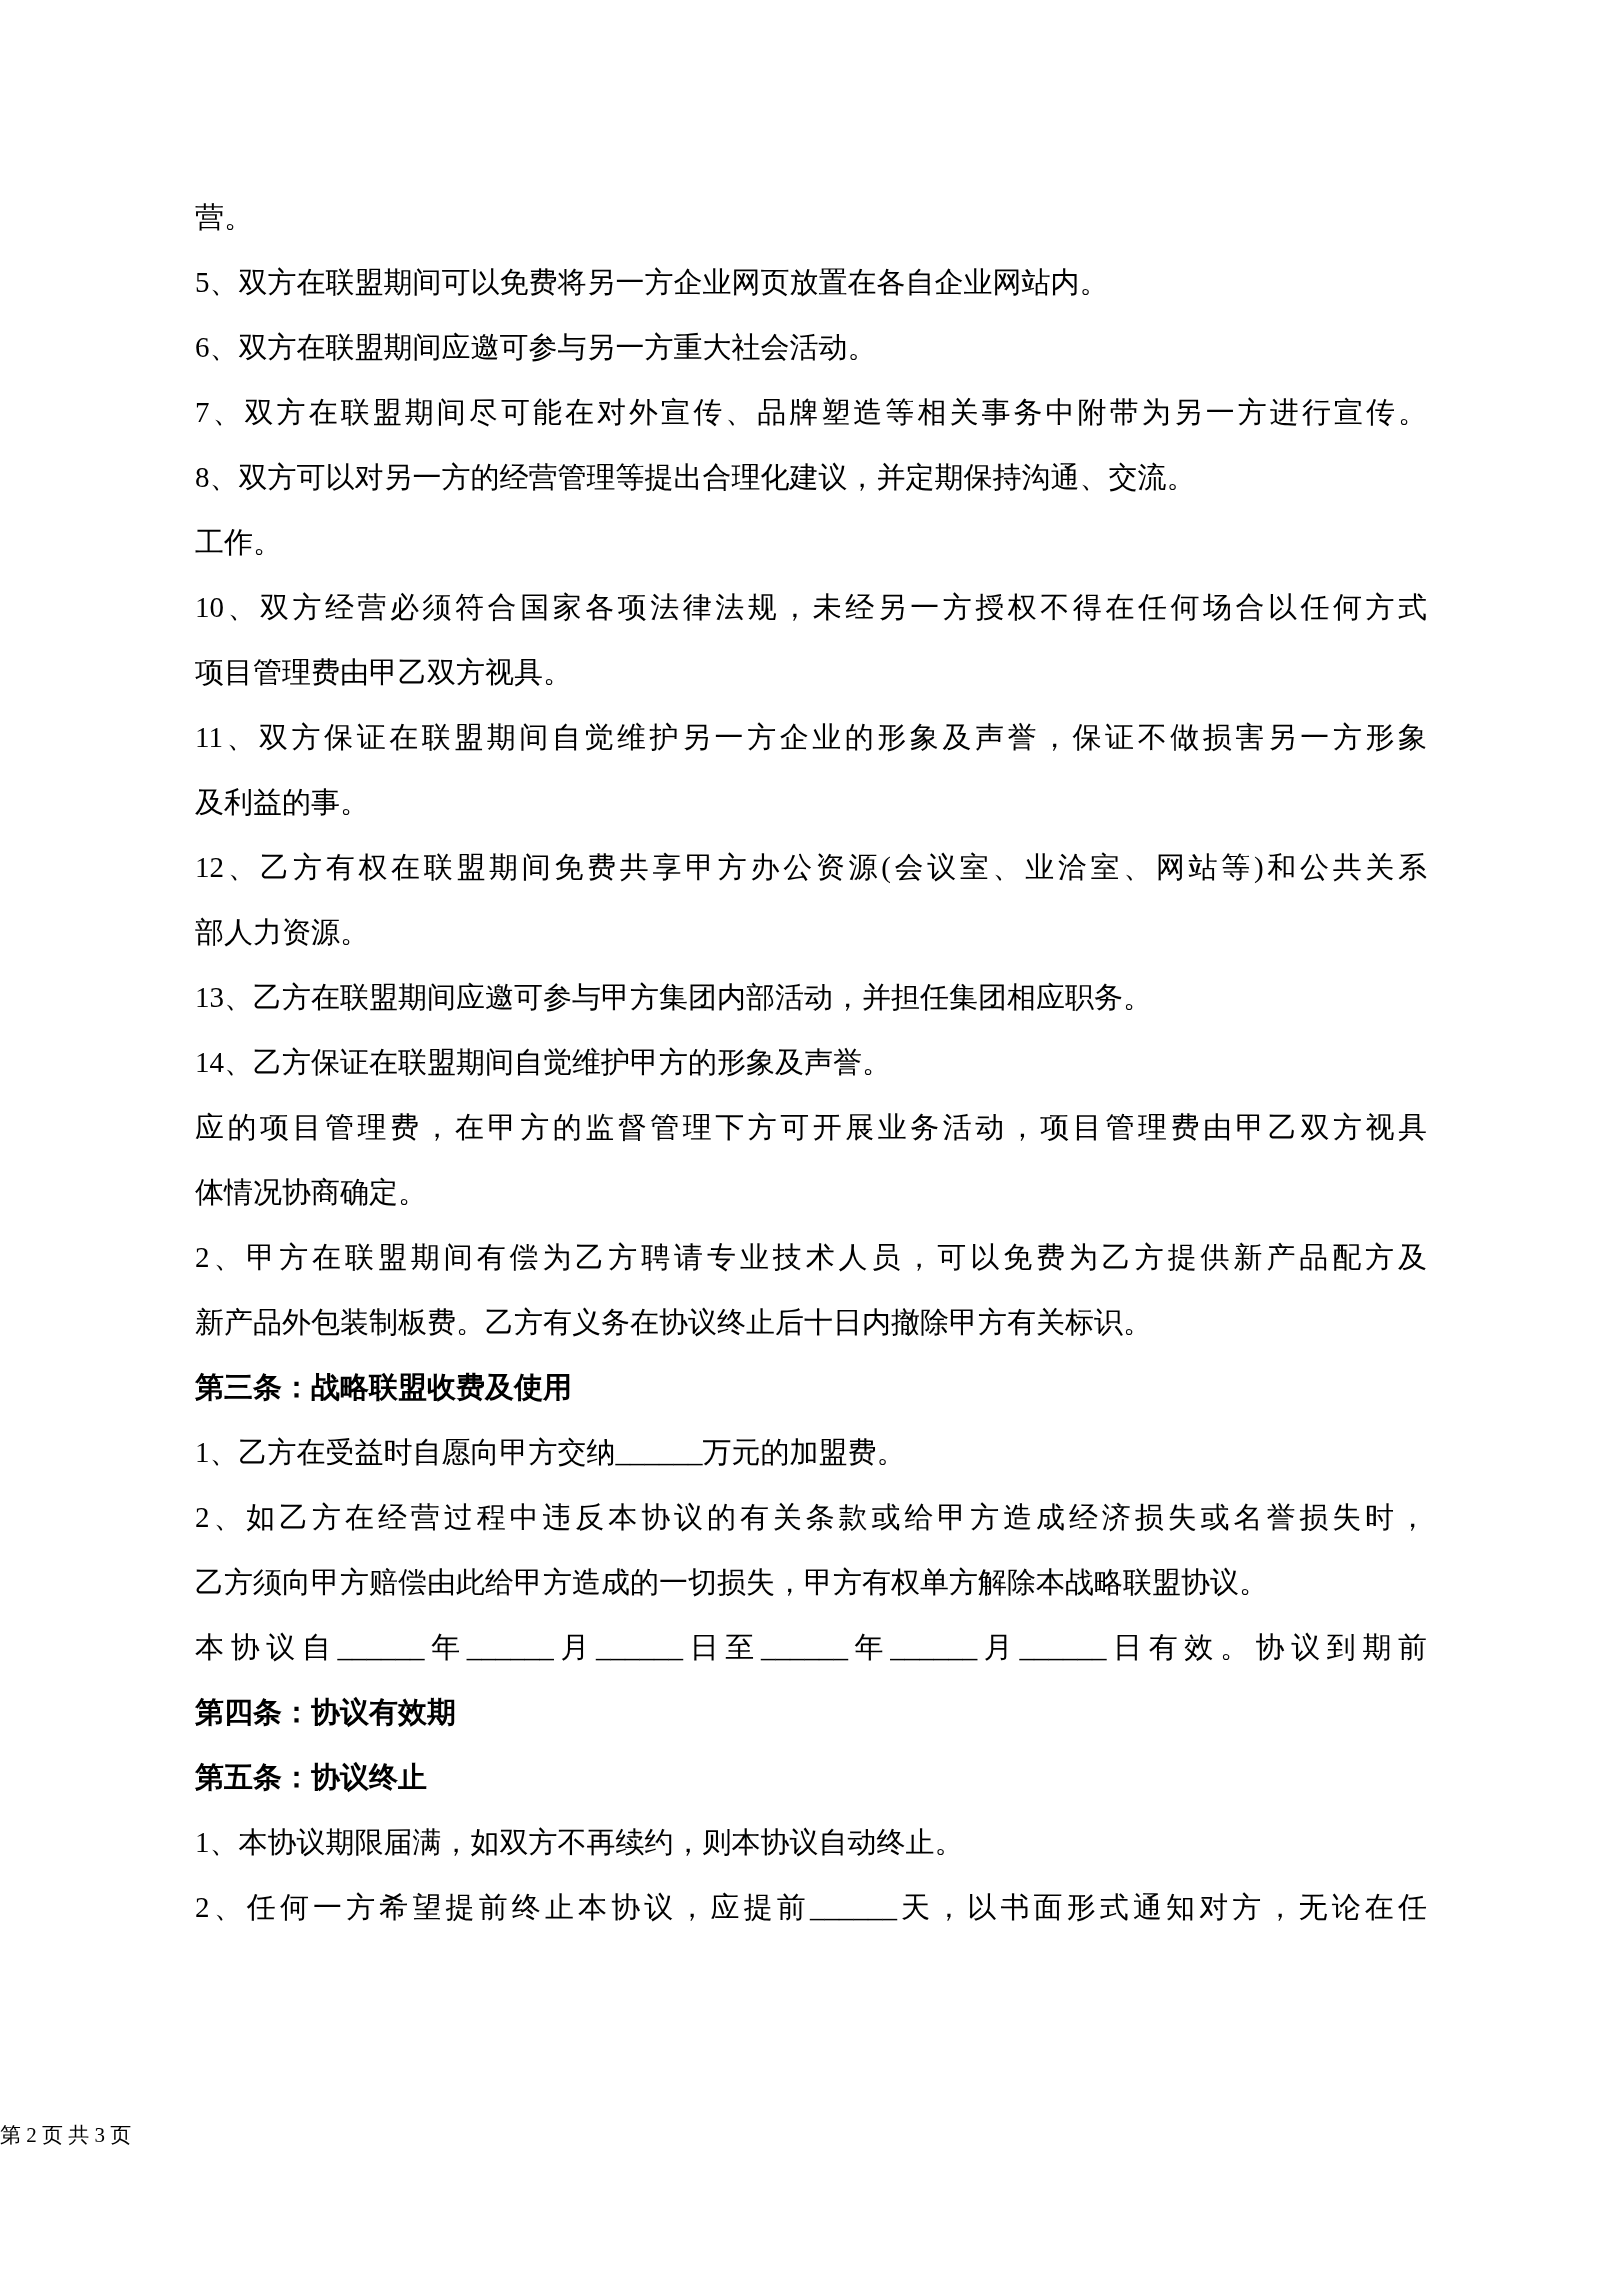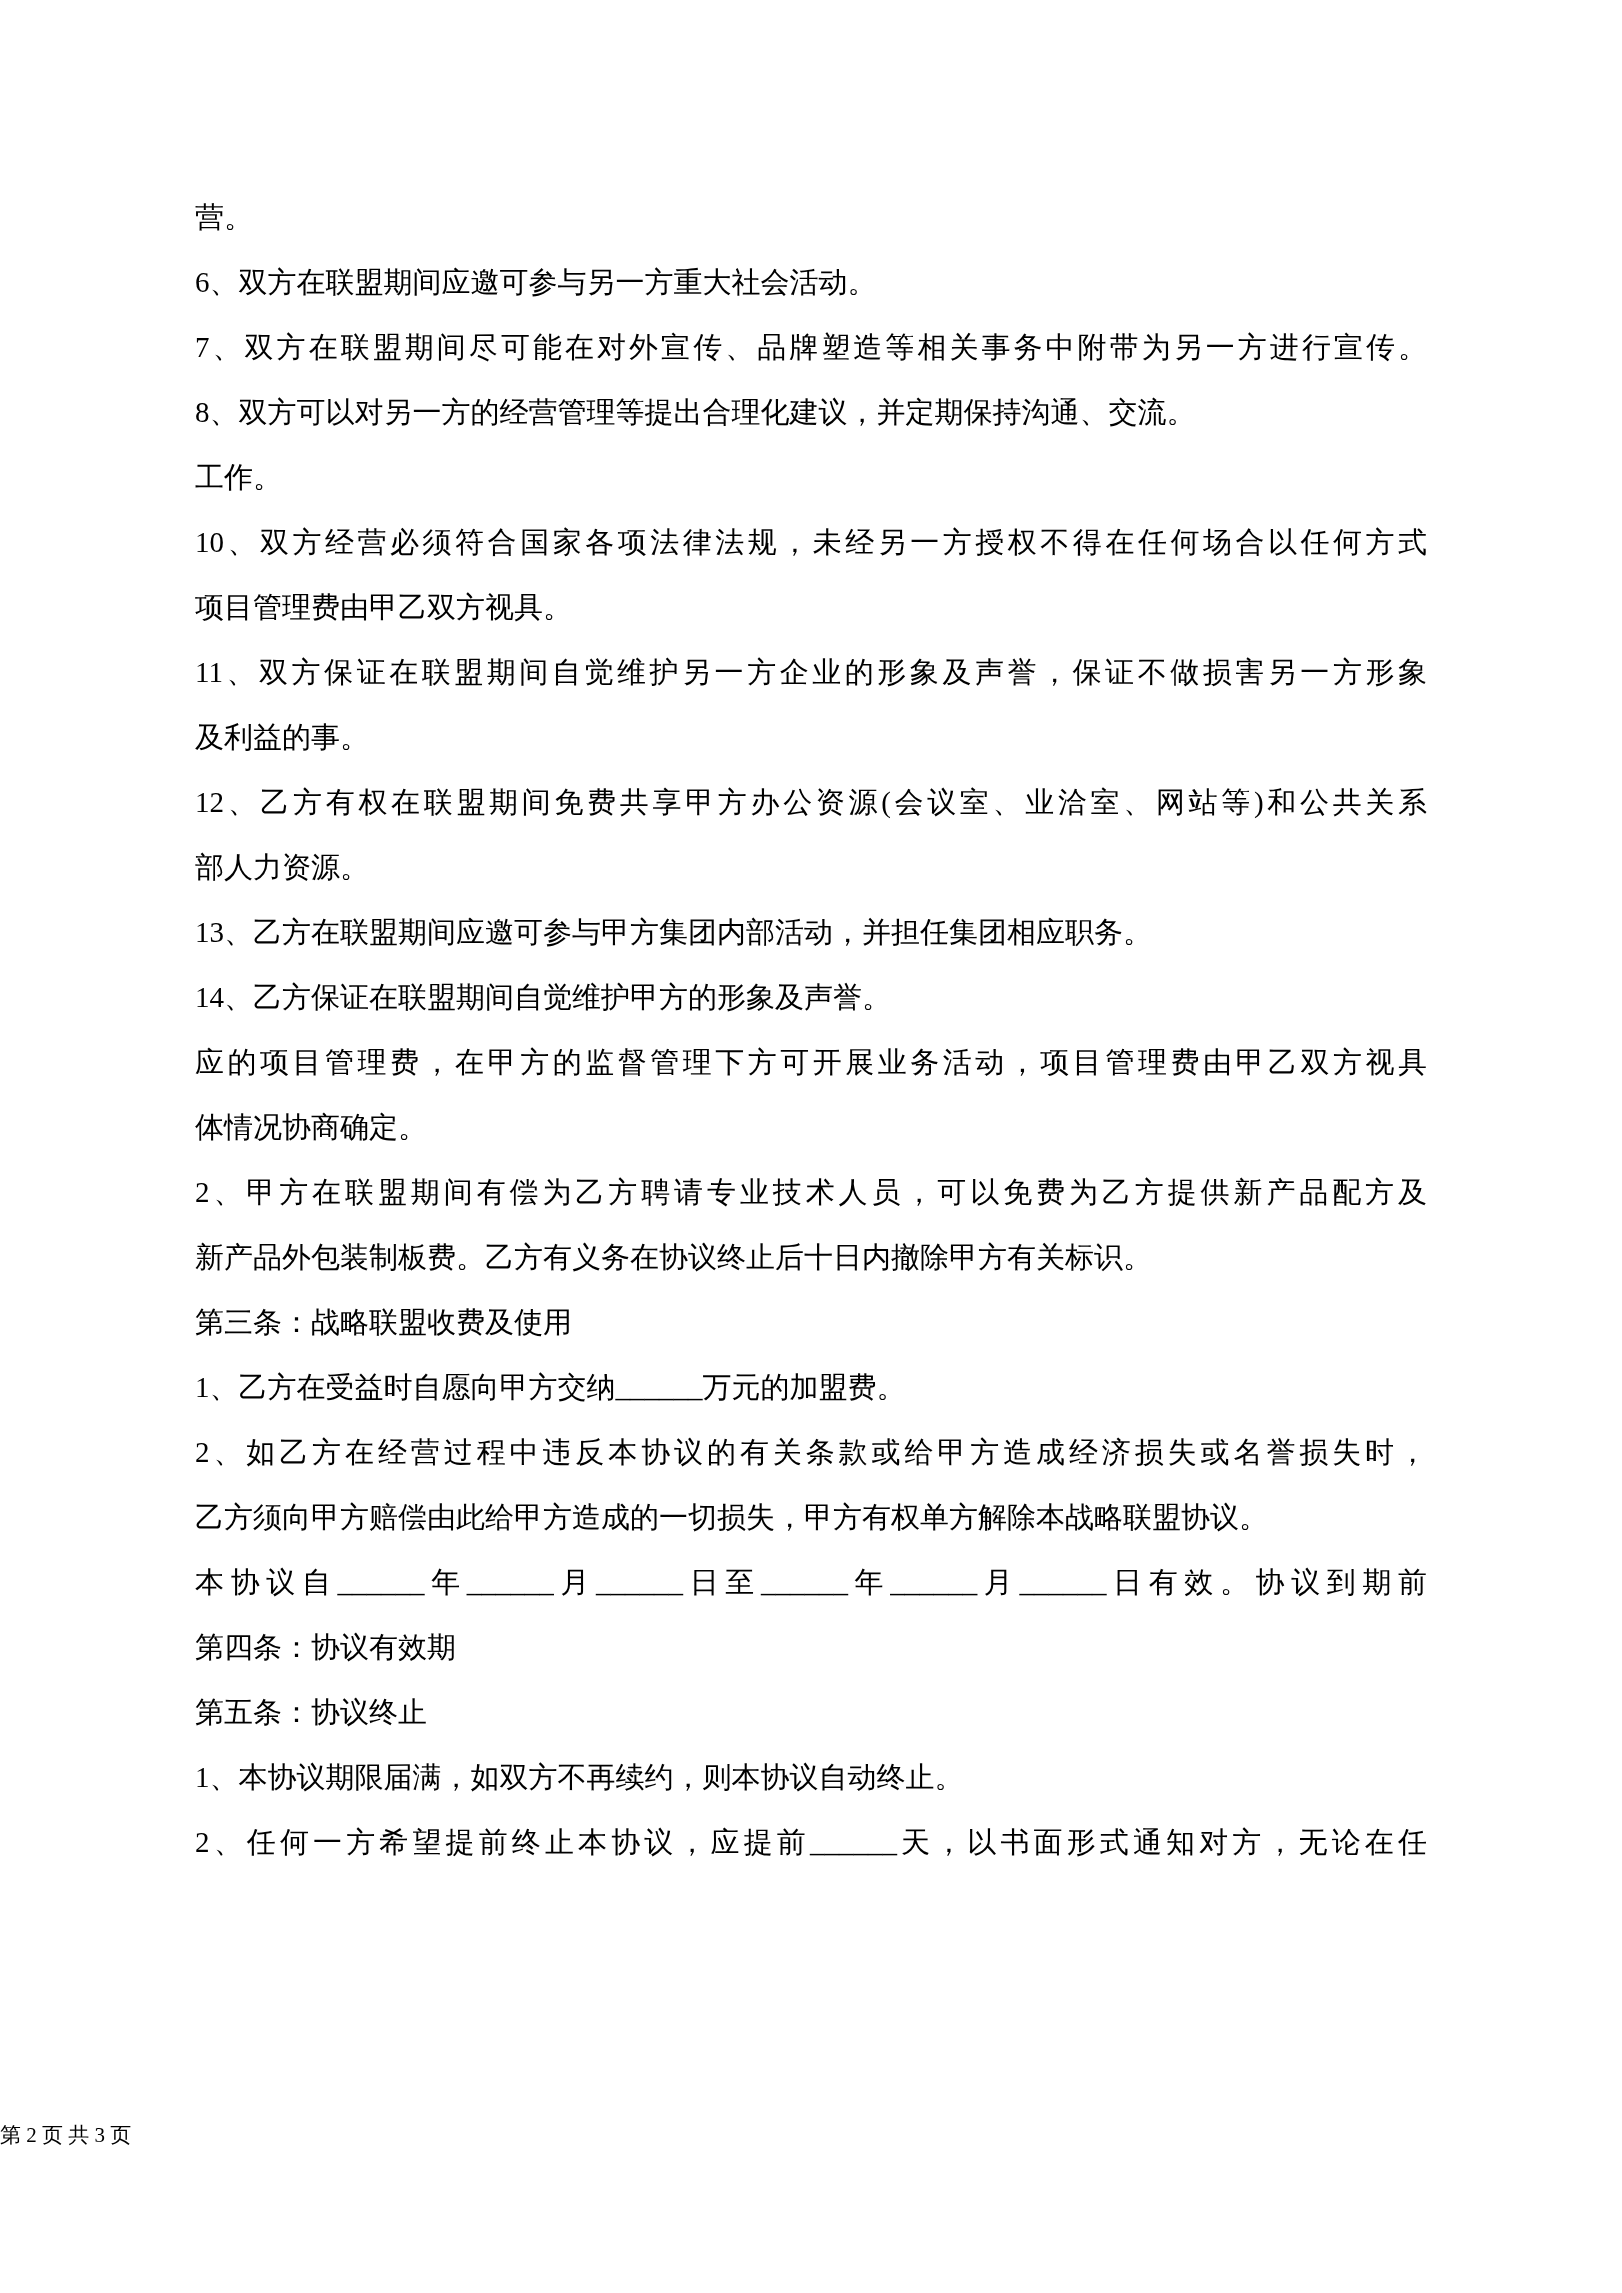--- a/index.html
+++ b/index.html
@@ -29,40 +29,41 @@
     text-align: left;
     white-space: nowrap;
     overflow: visible;
   }
   .doc-line.fill {
     white-space: normal;
     text-align: justify;
     text-align-last: justify;
   }
   .doc-line.heading {
-    font-weight: 400;
+    font-weight: 700;
   }
   .footer {
     position: absolute;
     left: 0;
     right: 0;
     top: 2120px;
     text-align: left;
     font-size: 21px;
     line-height: 31px;
     color: #000000;
     font-family: "Liberation Serif", serif;
   }
 </style>
 </head>
 <body>
 
 <div class="page">
   <div class="content">
       <div class="doc-line plain">营。</div>
+      <div class="doc-line plain">5、双方在联盟期间可以免费将另一方企业网页放置在各自企业网站内。</div>
       <div class="doc-line plain">6、双方在联盟期间应邀可参与另一方重大社会活动。</div>
       <div class="doc-line fill">7、双方在联盟期间尽可能在对外宣传、品牌塑造等相关事务中附带为另一方进行宣传。</div>
       <div class="doc-line plain">8、双方可以对另一方的经营管理等提出合理化建议，并定期保持沟通、交流。</div>
       <div class="doc-line plain">工作。</div>
       <div class="doc-line fill">10、双方经营必须符合国家各项法律法规，未经另一方授权不得在任何场合以任何方式</div>
       <div class="doc-line plain">项目管理费由甲乙双方视具。</div>
       <div class="doc-line fill">11、双方保证在联盟期间自觉维护另一方企业的形象及声誉，保证不做损害另一方形象</div>
       <div class="doc-line plain">及利益的事。</div>
       <div class="doc-line fill">12、乙方有权在联盟期间免费共享甲方办公资源(会议室、业洽室、网站等)和公共关系</div>
       <div class="doc-line plain">部人力资源。</div>

